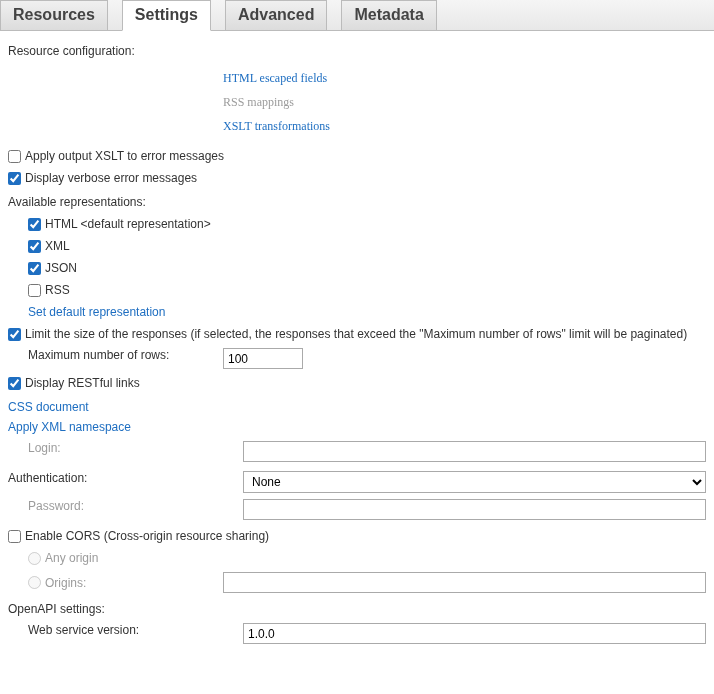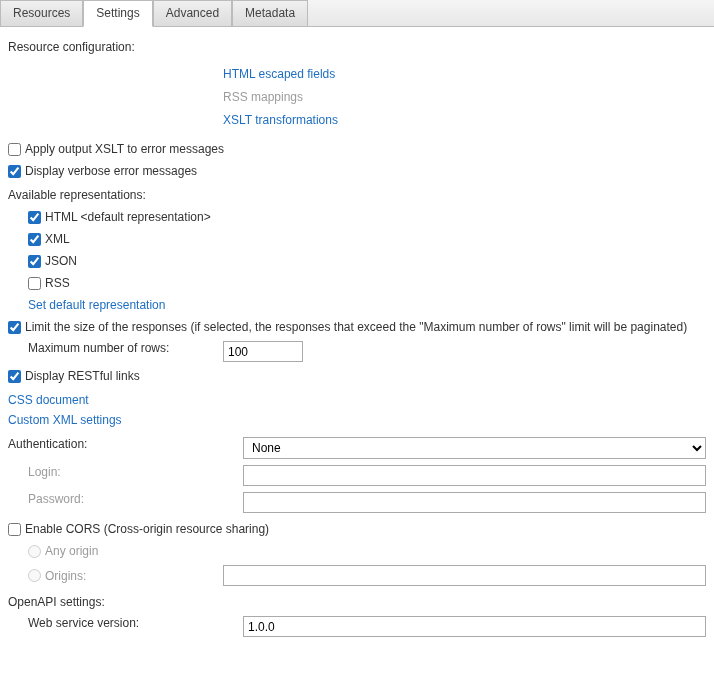--- a/index.html
+++ b/index.html
@@ -17,22 +17,23 @@
     background: linear-gradient(#f5f5f5, #e8e8e8);
     border-bottom: 1px solid #bbb;
   }
   .tab {
     padding: 5px 12px 6px;
     border: 1px solid #bbb;
     border-bottom: none;
     background: linear-gradient(#f0f0f0, #dcdcdc);
     color: #444;
     cursor: pointer;
-    margin-right: 0;
-    font-size: 12px;
+    margin-right: 14px;
+    font-size: 16px;
+    font-weight: bold;
   }
   .tab.active {
     background: #ffffff;
     border-bottom: 1px solid #fff;
     margin-bottom: -1px;
     color: #404040;
   }
   .content {
     padding: 10px 8px 10px 8px;
   }
@@ -66,20 +67,21 @@
     font-size: 12px;
   }
   .disabled-text {
     color: #9c9c9c;
   }
   .sublinks {
     padding: 2px 0;
   }
   .sublinks div {
     padding: 5px 0 4px 0;
+    font-family: Liberation Serif, serif;
   }
   .checkbox-row {
     display: flex;
     align-items: flex-end;
     padding: 4px 0 4px 0;
   }
   .checkbox-row.indent1 { padding-left: 20px; }
   .checkbox-row label, .checkbox-row span.cb-label {
     margin-left: 4px;
   }
@@ -166,38 +168,38 @@
 
   <div class="checkbox-row">
     <input type="checkbox" checked="" style="">
     <span class="cb-label">Display RESTful links</span>
   </div>
 
   <div class="section-label">
     <span class="link">CSS document</span>
   </div>
   <div class="section-label" style="padding-top:2px">
-    <span class="link">Custom XML settings</span>
-  </div>
-
+    <span class="link">Apply XML namespace</span>
+  </div>
+
+  <div class="row">
+    <div class="label-col indent1 disabled-text" style="width:235px">Login:</div>
+    <div class="field-col">
+      <input type="text" class="wide" value="" style="">
+    </div>
+  </div>
   <div class="row" style="padding-top:6px">
     <div class="label-col" style="width:235px">Authentication:</div>
     <div class="field-col">
       <select class="wide">
         <option>None</option>
       </select>
     </div>
   </div>
   <div class="row">
-    <div class="label-col indent1 disabled-text" style="width:235px">Login:</div>
-    <div class="field-col">
-      <input type="text" class="wide" value="" style="">
-    </div>
-  </div>
-  <div class="row">
     <div class="label-col indent1 disabled-text" style="width:235px">Password:</div>
     <div class="field-col">
       <input type="text" class="wide" value="" style="">
     </div>
   </div>
 
   <div class="checkbox-row" style="padding-top:6px">
     <input type="checkbox" style="">
     <span class="cb-label">Enable CORS (Cross-origin resource sharing)</span>
   </div>

